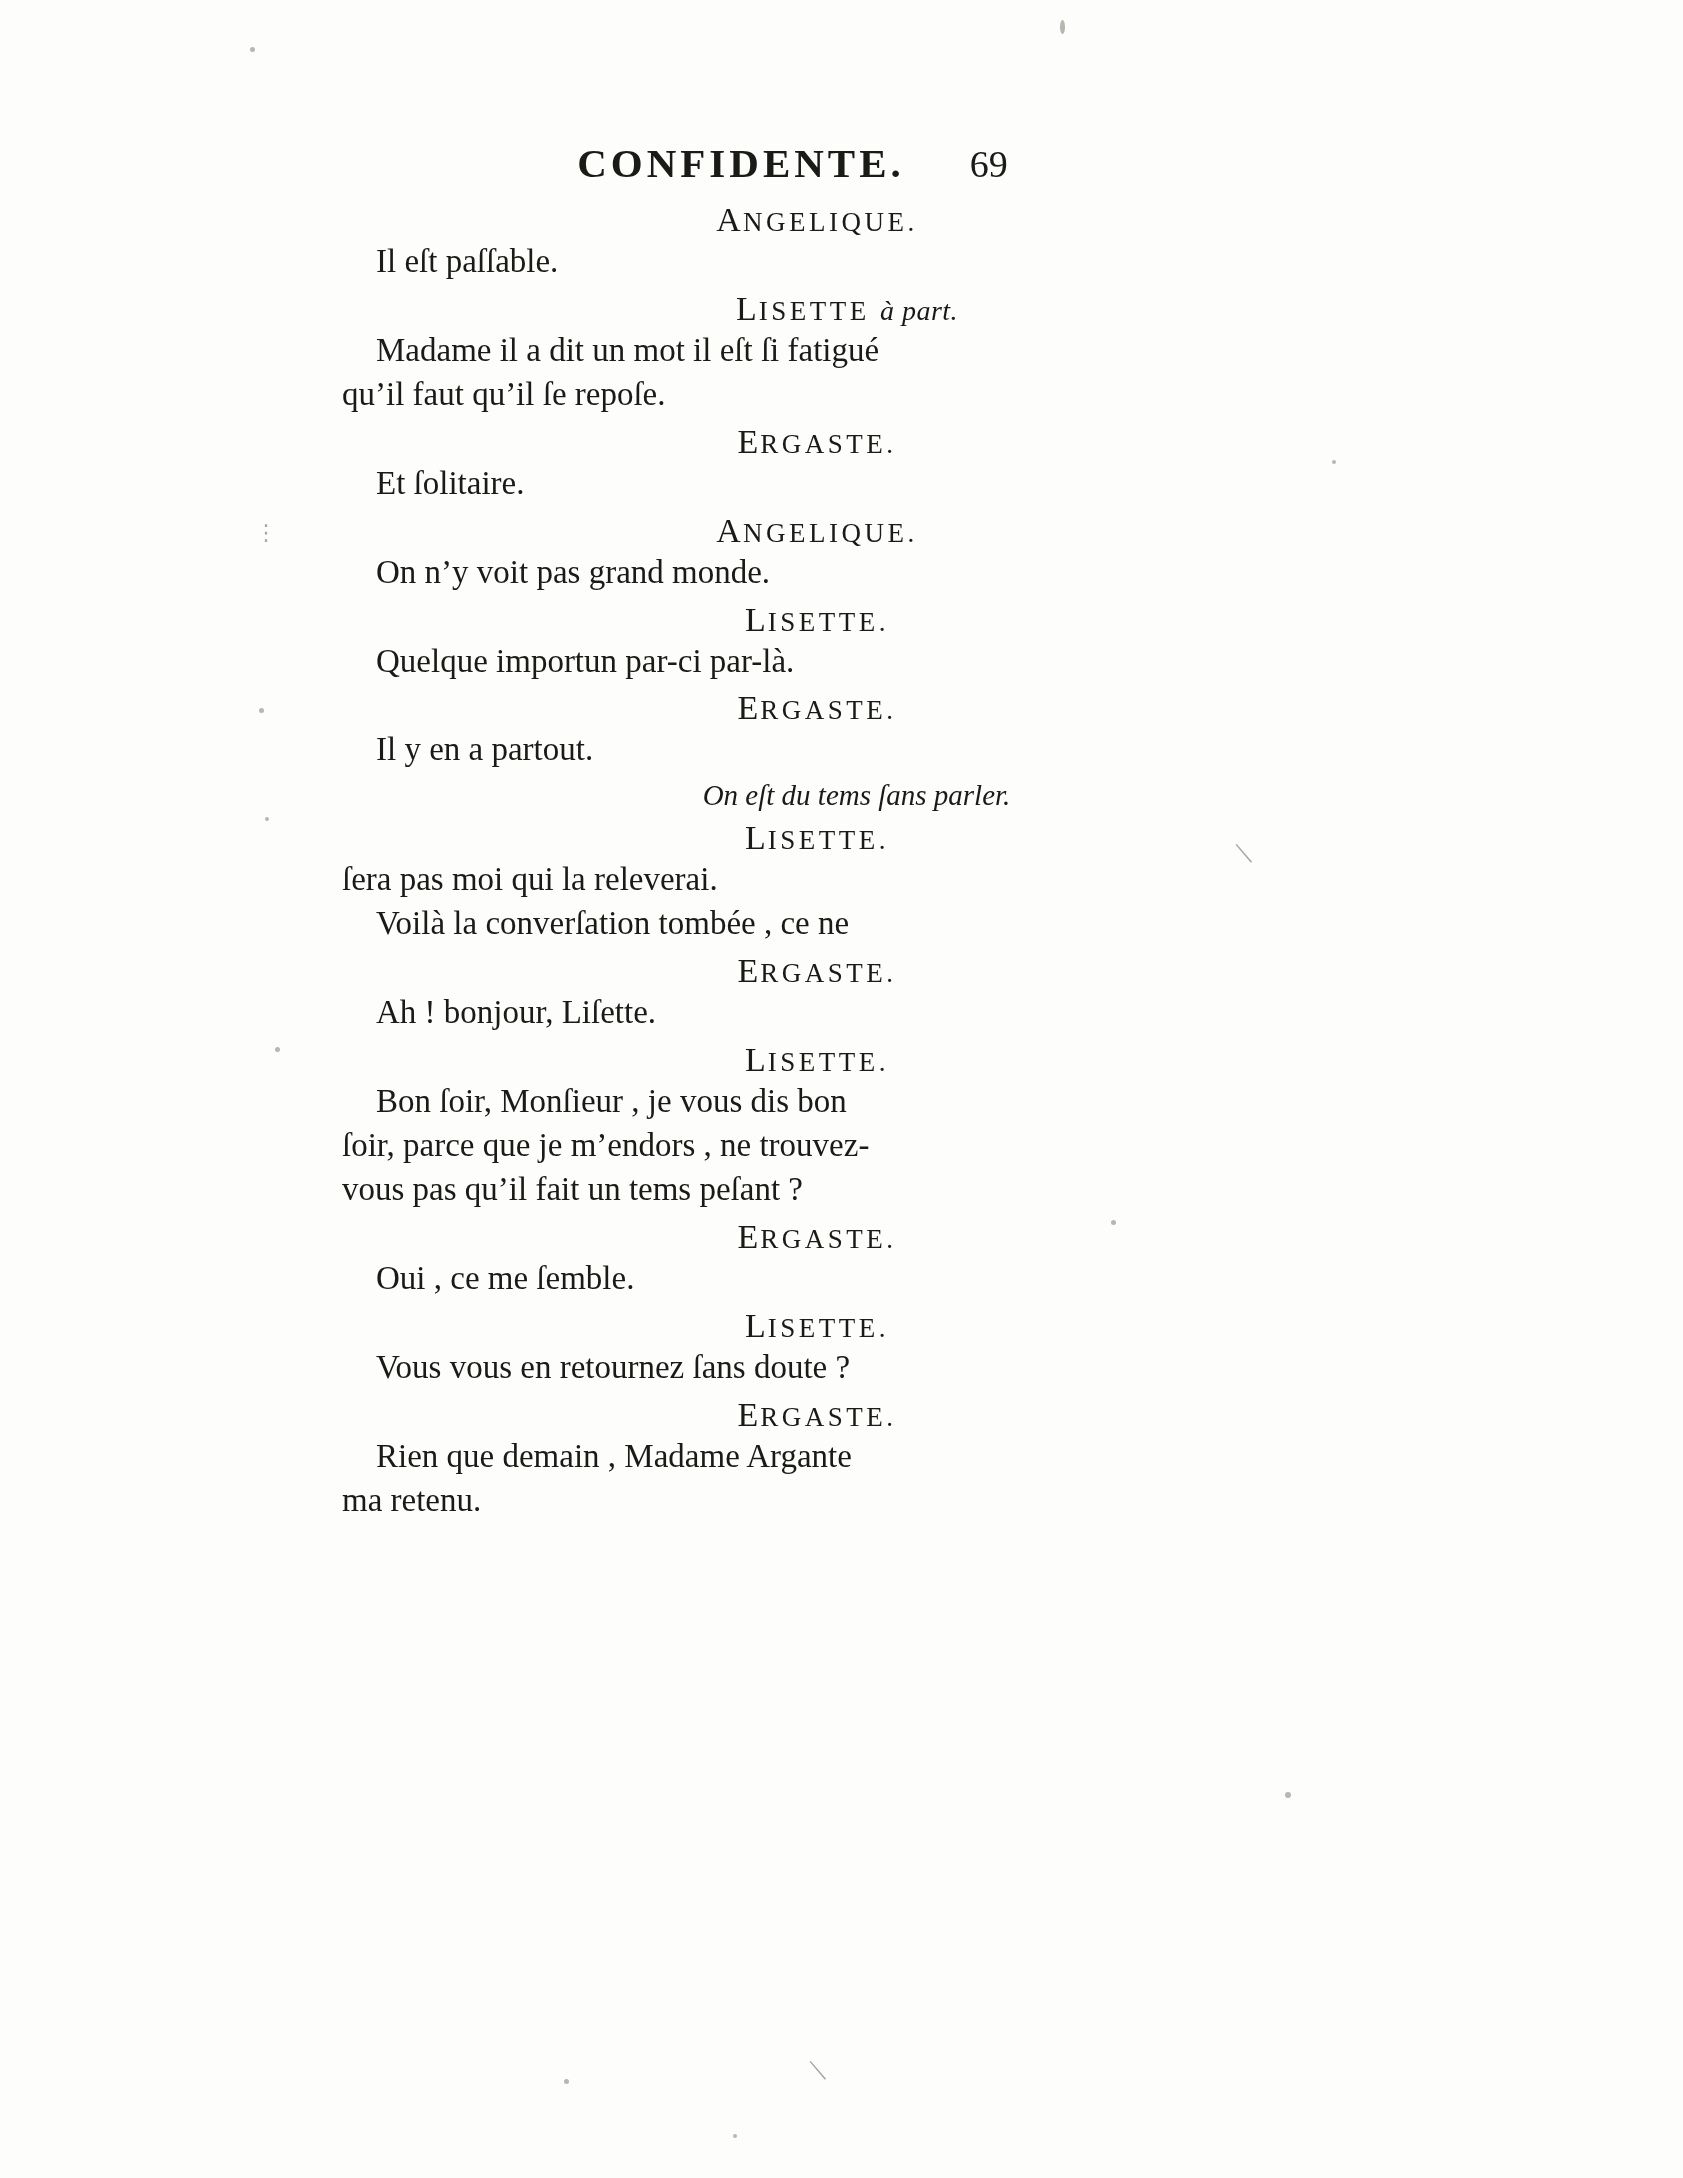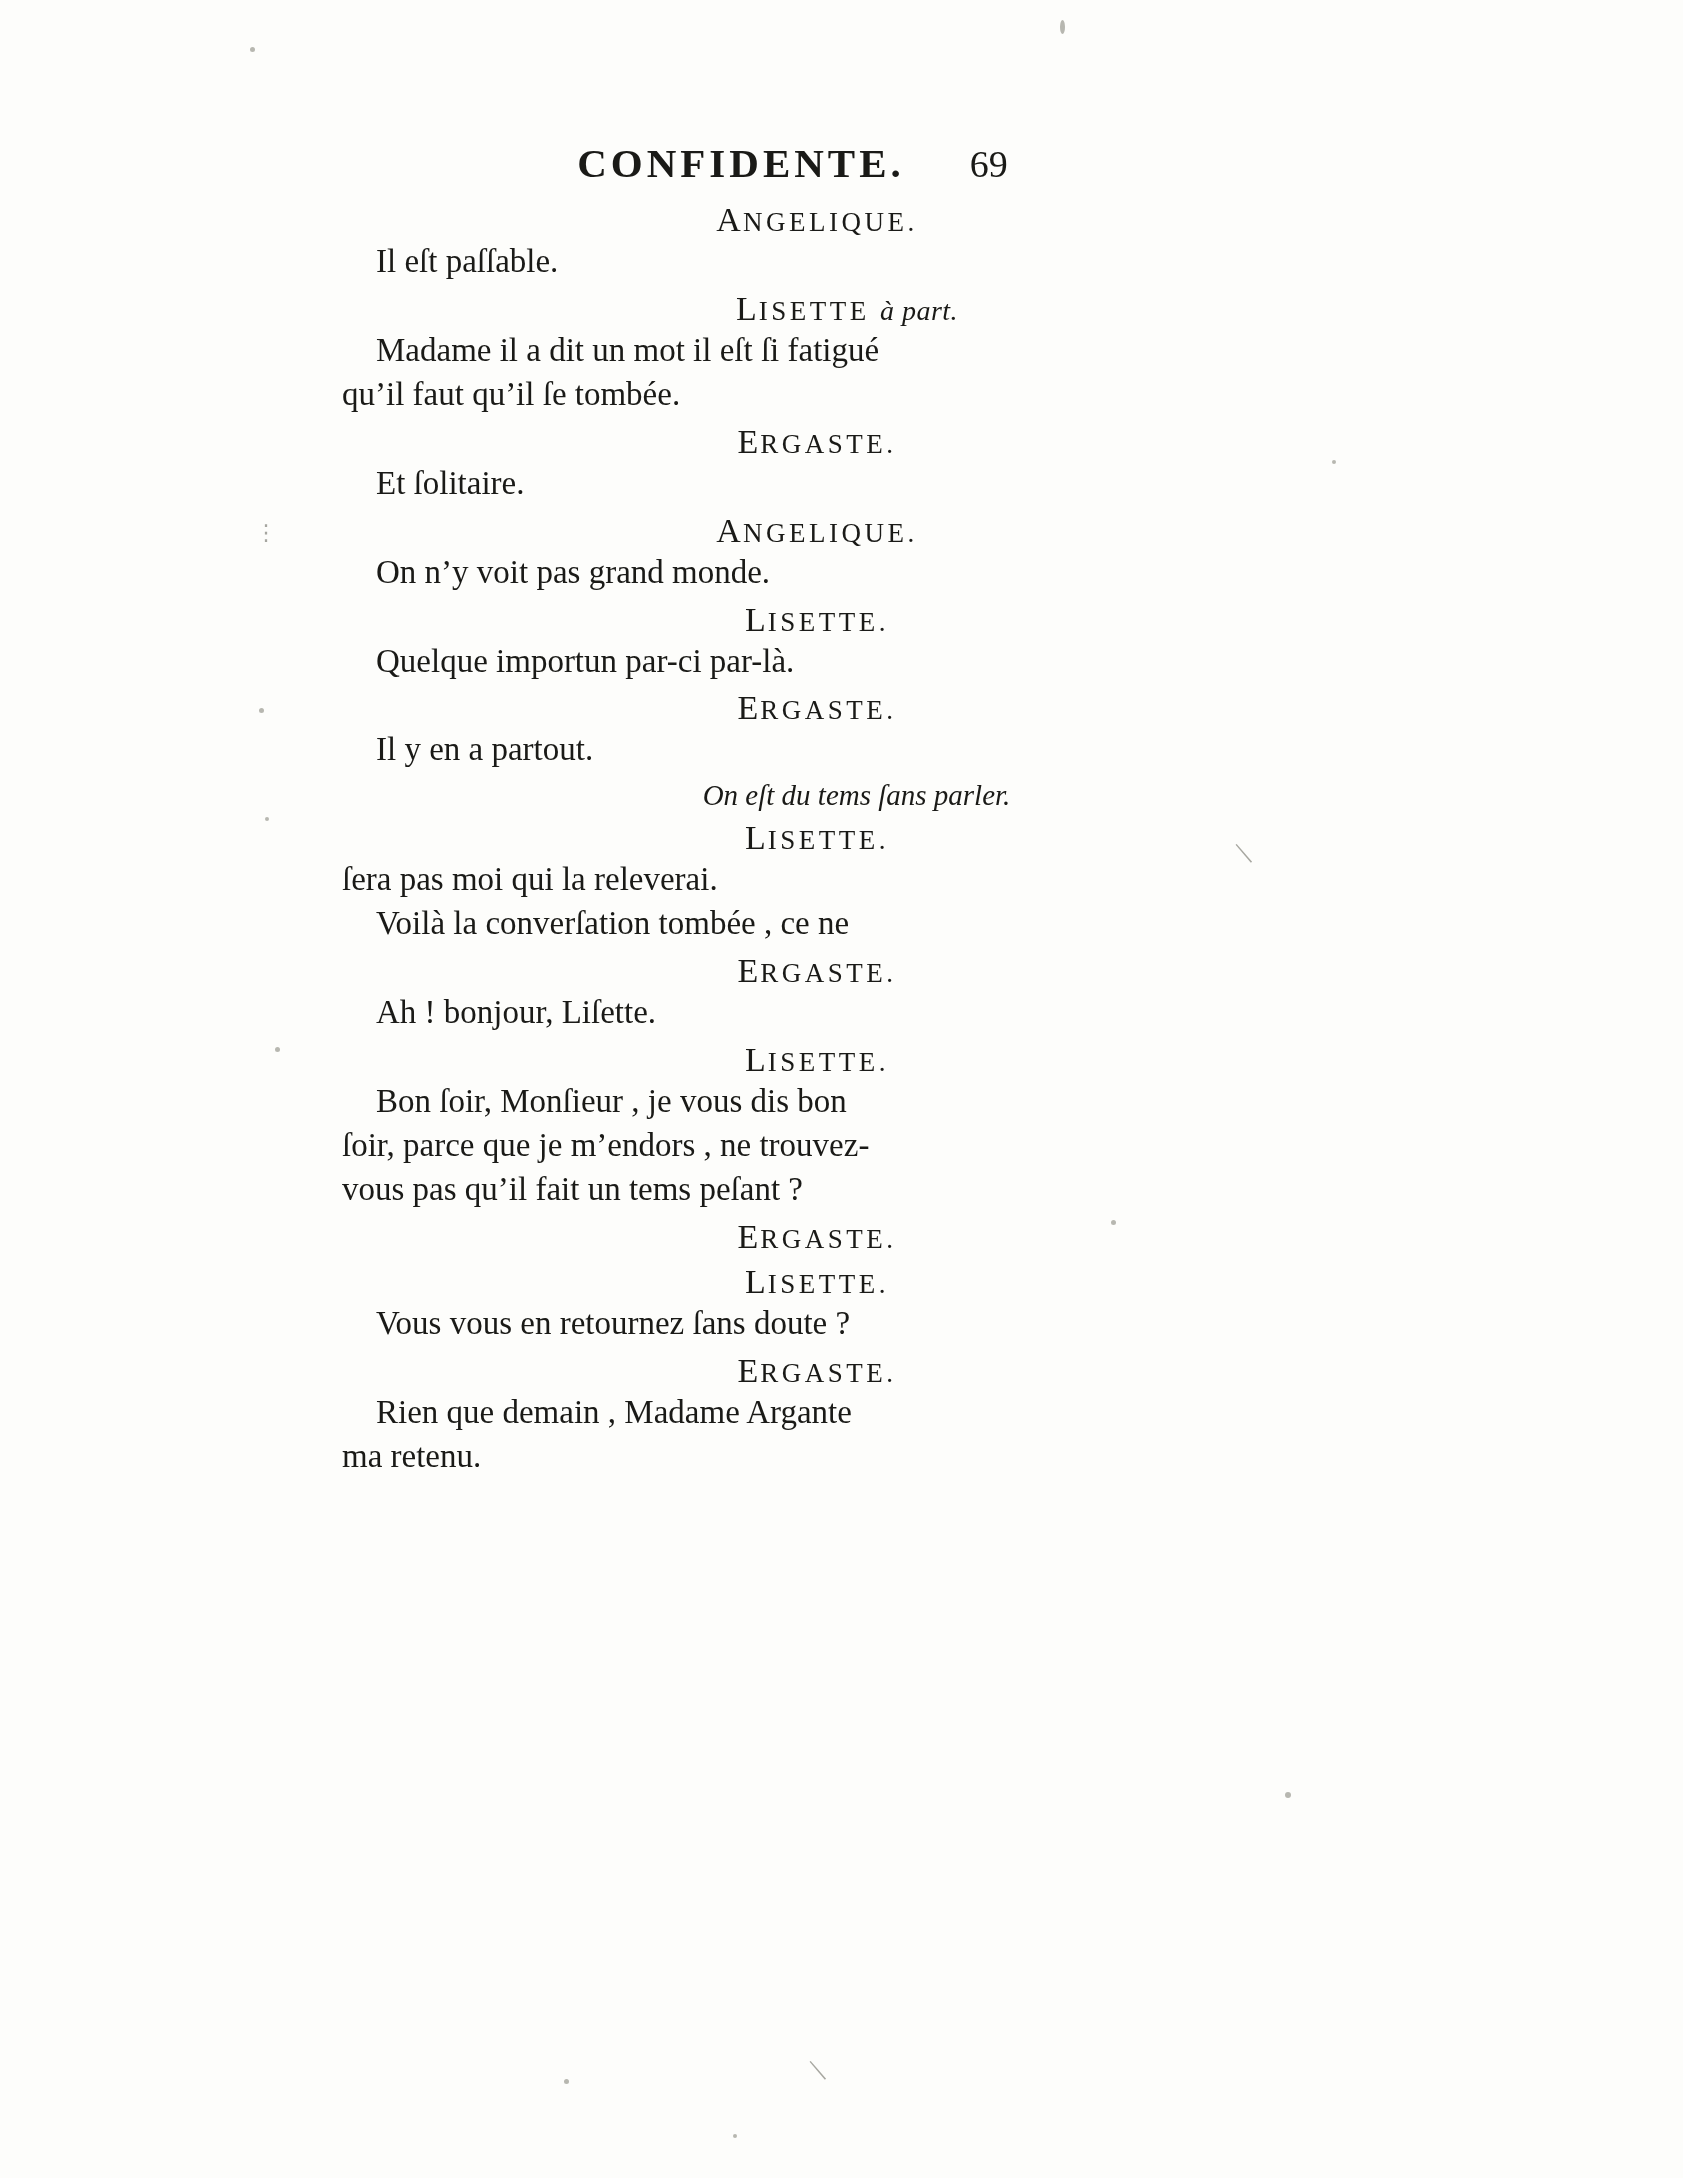--- a/index.html
+++ b/index.html
@@ -130,21 +130,21 @@
   <div class="speaker indent-2">
     <span class="cap">A</span><span>NGELIQUE.</span>
   </div>
   <p class="line first">Il eſt paſſable.</p>
 
   <div class="speaker indent-3">
     <span class="cap">L</span><span>ISETTE</span>
     <span class="stage">à part.</span>
   </div>
   <p class="line first">Madame il a dit un mot il eſt ſi fatigué</p>
-  <p class="line">qu’il faut qu’il ſe tombée.</p>
+  <p class="line">qu’il faut qu’il ſe repoſe.</p>
 
   <div class="speaker indent-2">
     <span class="cap">E</span><span>RGASTE.</span>
   </div>
   <p class="line first">Et ſolitaire.</p>
 
   <div class="speaker indent-2">
     <span class="cap">A</span><span>NGELIQUE.</span>
   </div>
   <p class="line first">On n’y voit pas grand monde.</p>
@@ -175,20 +175,21 @@
   <div class="speaker indent-2">
     <span class="cap">L</span><span>ISETTE.</span>
   </div>
   <p class="line first">Bon ſoir, Monſieur , je vous dis bon</p>
   <p class="line">ſoir, parce que je m’endors , ne trouvez-</p>
   <p class="line">vous pas qu’il fait un tems peſant ?</p>
 
   <div class="speaker indent-2">
     <span class="cap">E</span><span>RGASTE.</span>
   </div>
+  <p class="line first">Oui , ce me ſemble.</p>
 
   <div class="speaker indent-2">
     <span class="cap">L</span><span>ISETTE.</span>
   </div>
   <p class="line first">Vous vous en retournez ſans doute ?</p>
 
   <div class="speaker indent-2">
     <span class="cap">E</span><span>RGASTE.</span>
   </div>
   <p class="line first">Rien que demain , Madame Argante</p>

